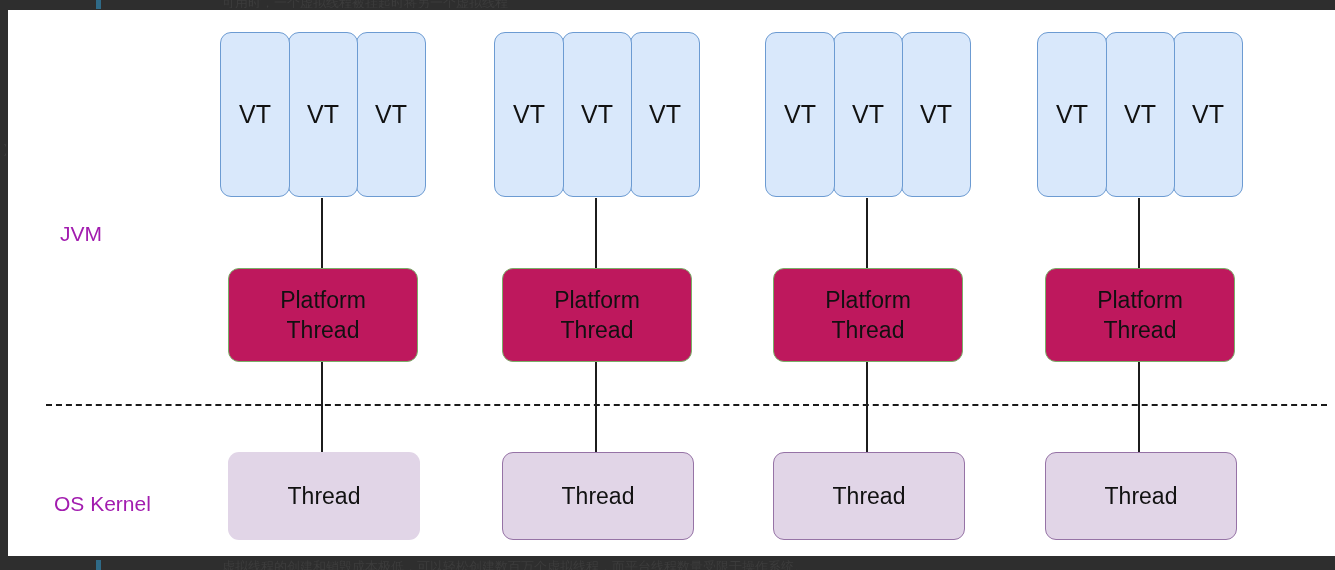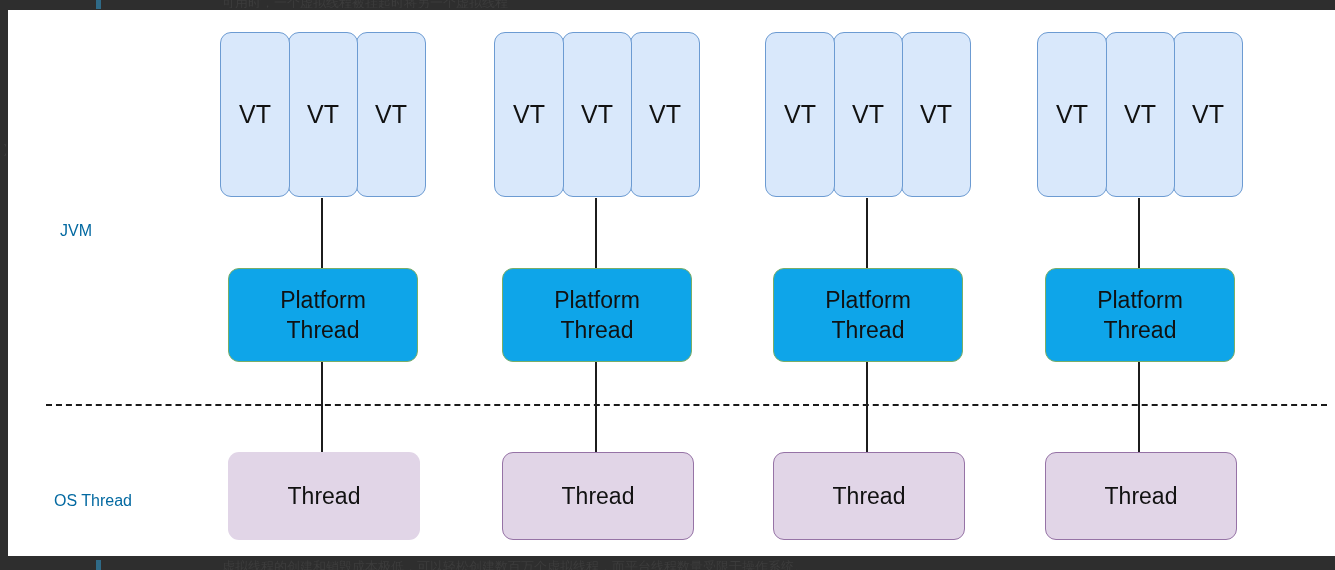--- a/index.html
+++ b/index.html
@@ -76,22 +76,22 @@
     top: 10px;
     width: 1327px;
     height: 546px;
     background: #ffffff;
     overflow: hidden;
   }
 
   
   .layer-label {
     position: absolute;
-    color: #0369a1;
-    font-size: 16px;
+    color: #a21caf;
+    font-size: 21px;
     font-family: "Liberation Sans", sans-serif;
     white-space: nowrap;
   }
   #label-jvm      { left: 52px; top: 212px; }
   #label-os-kernel{ left: 46px; top: 482px; }
 
   
   #kernel-boundary {
     position: absolute;
     left: 38px;
@@ -138,21 +138,21 @@
   .vt-box.pos-2 { left: 136px; z-index: 1; }
 
   
   .platform-box {
     position: absolute;
     left: 8px;
     top: 258px;
     width: 190px;
     height: 94px;
     box-sizing: border-box;
-    background: #0ea5e9;
+    background: #be185d;
     border: 1.5px solid #7aae68;
     border-radius: 11px;
     display: flex;
     flex-direction: column;
     align-items: center;
     justify-content: center;
     color: #111111;
     font-size: 23px;
     line-height: 30px;
     font-family: "Liberation Sans", sans-serif;
@@ -199,21 +199,21 @@
   <div id="chrome-accent-bottom"></div>
   <div class="chrome-text" id="chrome-top-text">可用时，一个虚拟线程被挂起时将另一个虚拟线程</div>
   <div class="chrome-text" id="chrome-gutter-text">) ) )</div>
   <div class="chrome-text" id="chrome-bottom-text">虚拟线程的创建和销毁成本极低，可以轻松创建数百万个虚拟线程，而平台线程数量受限于操作系统。</div>
 </div>
 
 <div id="diagram-canvas">
 
   <div class="layer-label" id="label-jvm">JVM</div>
 
-  <div class="layer-label" id="label-os-kernel">OS Thread</div>
+  <div class="layer-label" id="label-os-kernel">OS Kernel</div>
 
   <div id="kernel-boundary"></div>
 
   <div id="columns-host">
       <div class="column" style="left: 212px;">
         <div class="vt-stack">
           <div class="vt-box pos-0">VT</div>
           <div class="vt-box pos-1">VT</div>
           <div class="vt-box pos-2">VT</div>
         </div>

